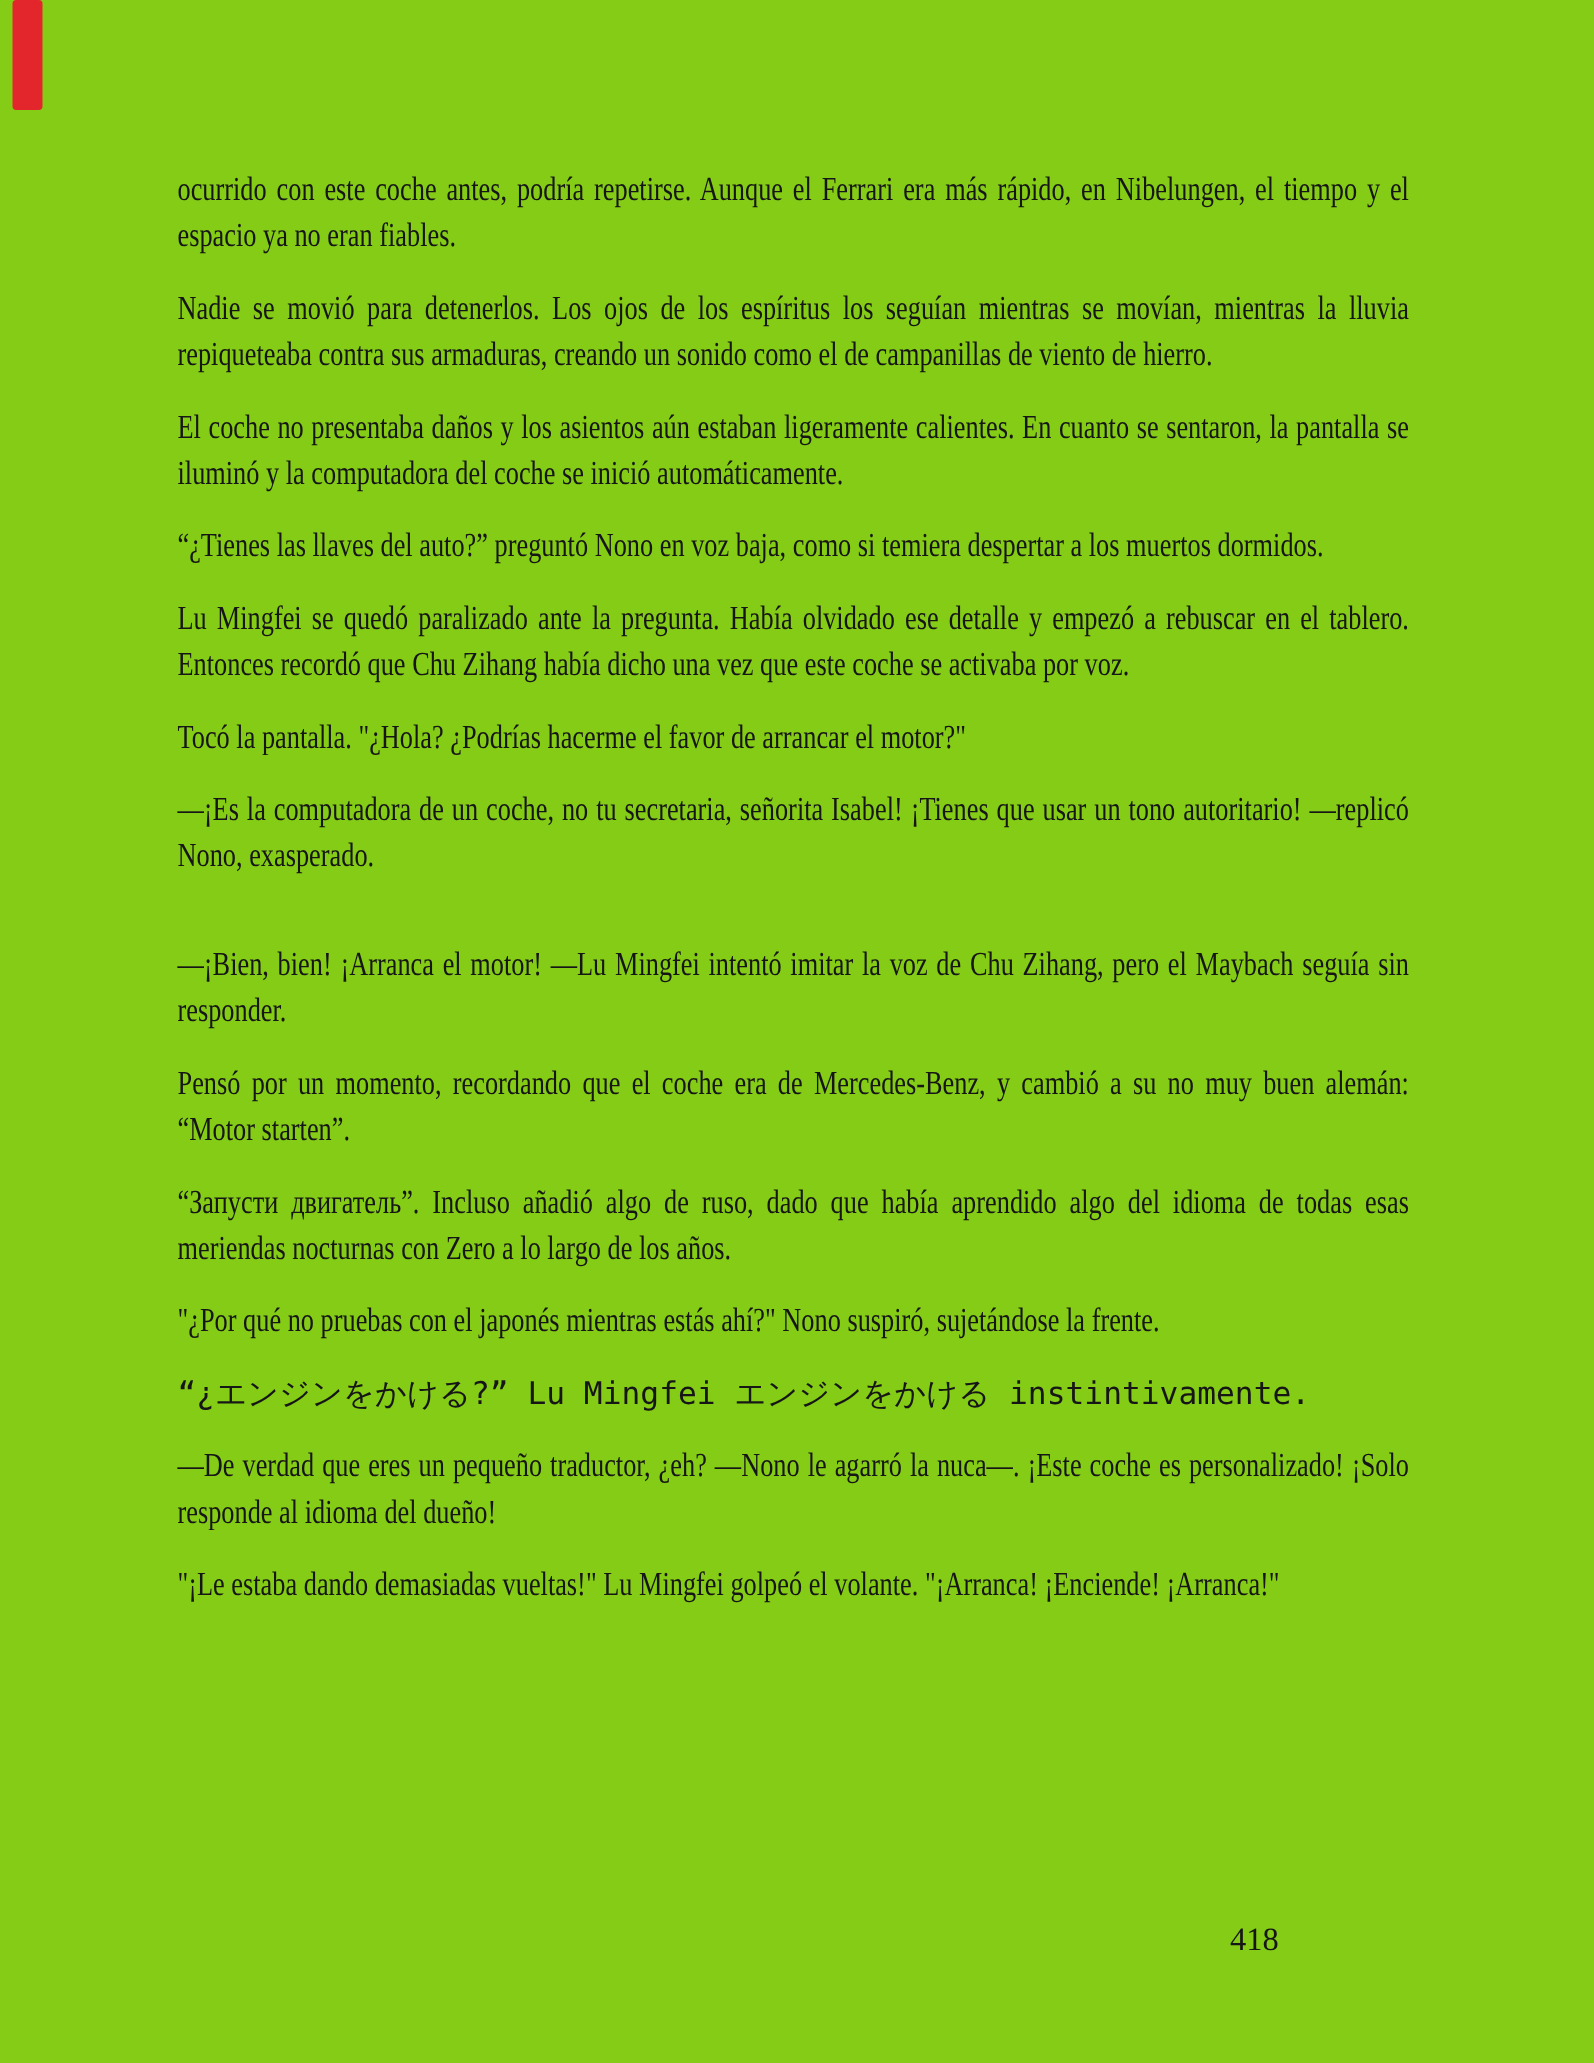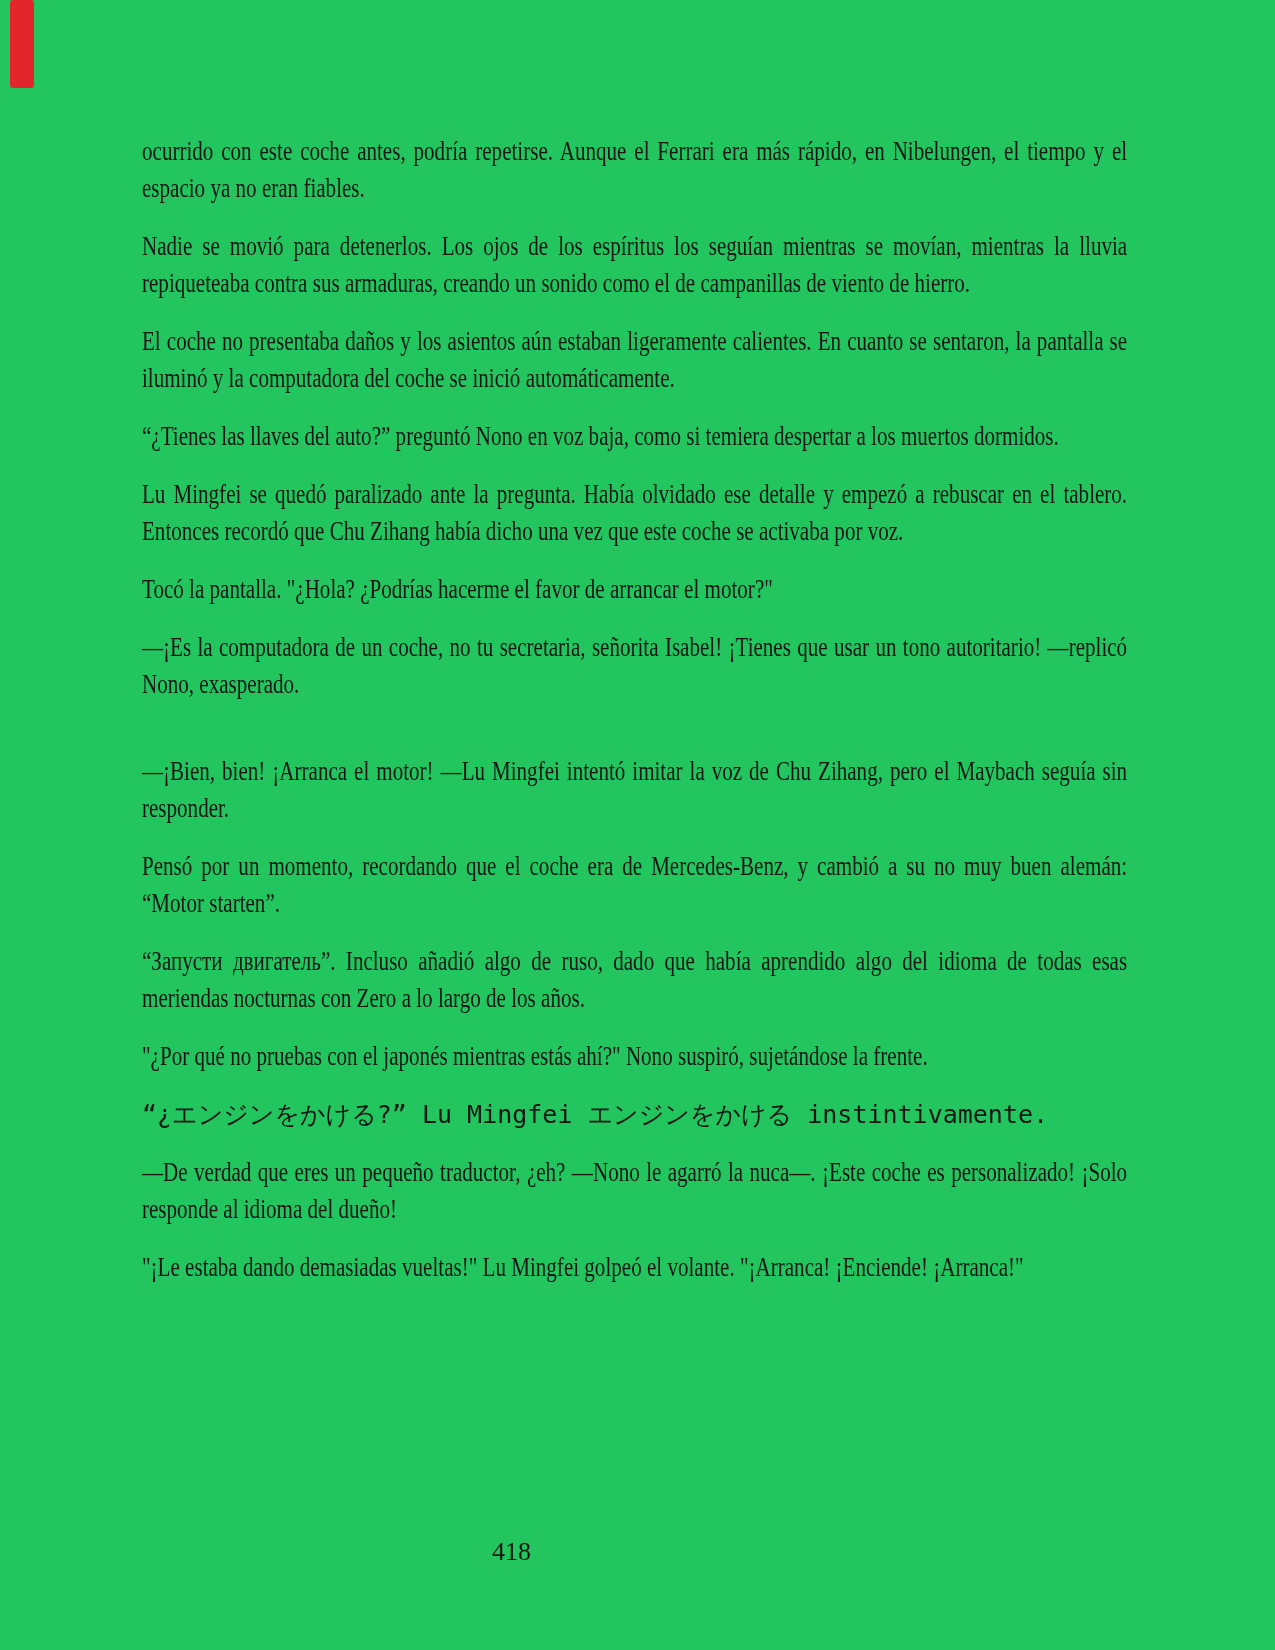--- a/index.html
+++ b/index.html
@@ -48,30 +48,30 @@
     font-family: "DejaVu Sans Mono", monospace;
     font-size: 25px;
     line-height: 37px;
     white-space: nowrap;
   }
   .page-number {
     position: absolute;
     top: 1536px;
     left: 0;
     width: 1023px;
-    text-align: center;
+    text-align: right;
     font-size: 26px;
     line-height: 32px;
     color: #161616;
   }
 </style>
 </head>
 <body>
 
-<div class="page" style="background: #22c55e; color: rgb(22, 22, 22);">
+<div class="page" style="background: #84cc16; color: rgb(22, 22, 22);">
   <div class="red-marker" style="background: rgb(227, 38, 44);"></div>
   <main class="content" id="paragraph-container">
       <p class="body">ocurrido con este coche antes, podría repetirse. Aunque el Ferrari era más rápido, en Nibelungen, el tiempo y el espacio ya no eran fiables.</p>
       <p class="body">Nadie se movió para detenerlos. Los ojos de los espíritus los seguían mientras se movían, mientras la lluvia repiqueteaba contra sus armaduras, creando un sonido como el de campanillas de viento de hierro.</p>
       <p class="body">El coche no presentaba daños y los asientos aún estaban ligeramente calientes. En cuanto se sentaron, la pantalla se iluminó y la computadora del coche se inició automáticamente.</p>
       <p class="body">“¿Tienes las llaves del auto?” preguntó Nono en voz baja, como si temiera despertar a los muertos dormidos.</p>
       <p class="body">Lu Mingfei se quedó paralizado ante la pregunta. Había olvidado ese detalle y empezó a rebuscar en el tablero. Entonces recordó que Chu Zihang había dicho una vez que este coche se activaba por voz.</p>
       <p class="body">Tocó la pantalla. "¿Hola? ¿Podrías hacerme el favor de arrancar el motor?"</p>
       <p class="body">—¡Es la computadora de un coche, no tu secretaria, señorita Isabel! ¡Tienes que usar un tono autoritario! —replicó Nono, exasperado.</p>
       <p class="body gap-large">—¡Bien, bien! ¡Arranca el motor! —Lu Mingfei intentó imitar la voz de Chu Zihang, pero el Maybach seguía sin responder.</p>

